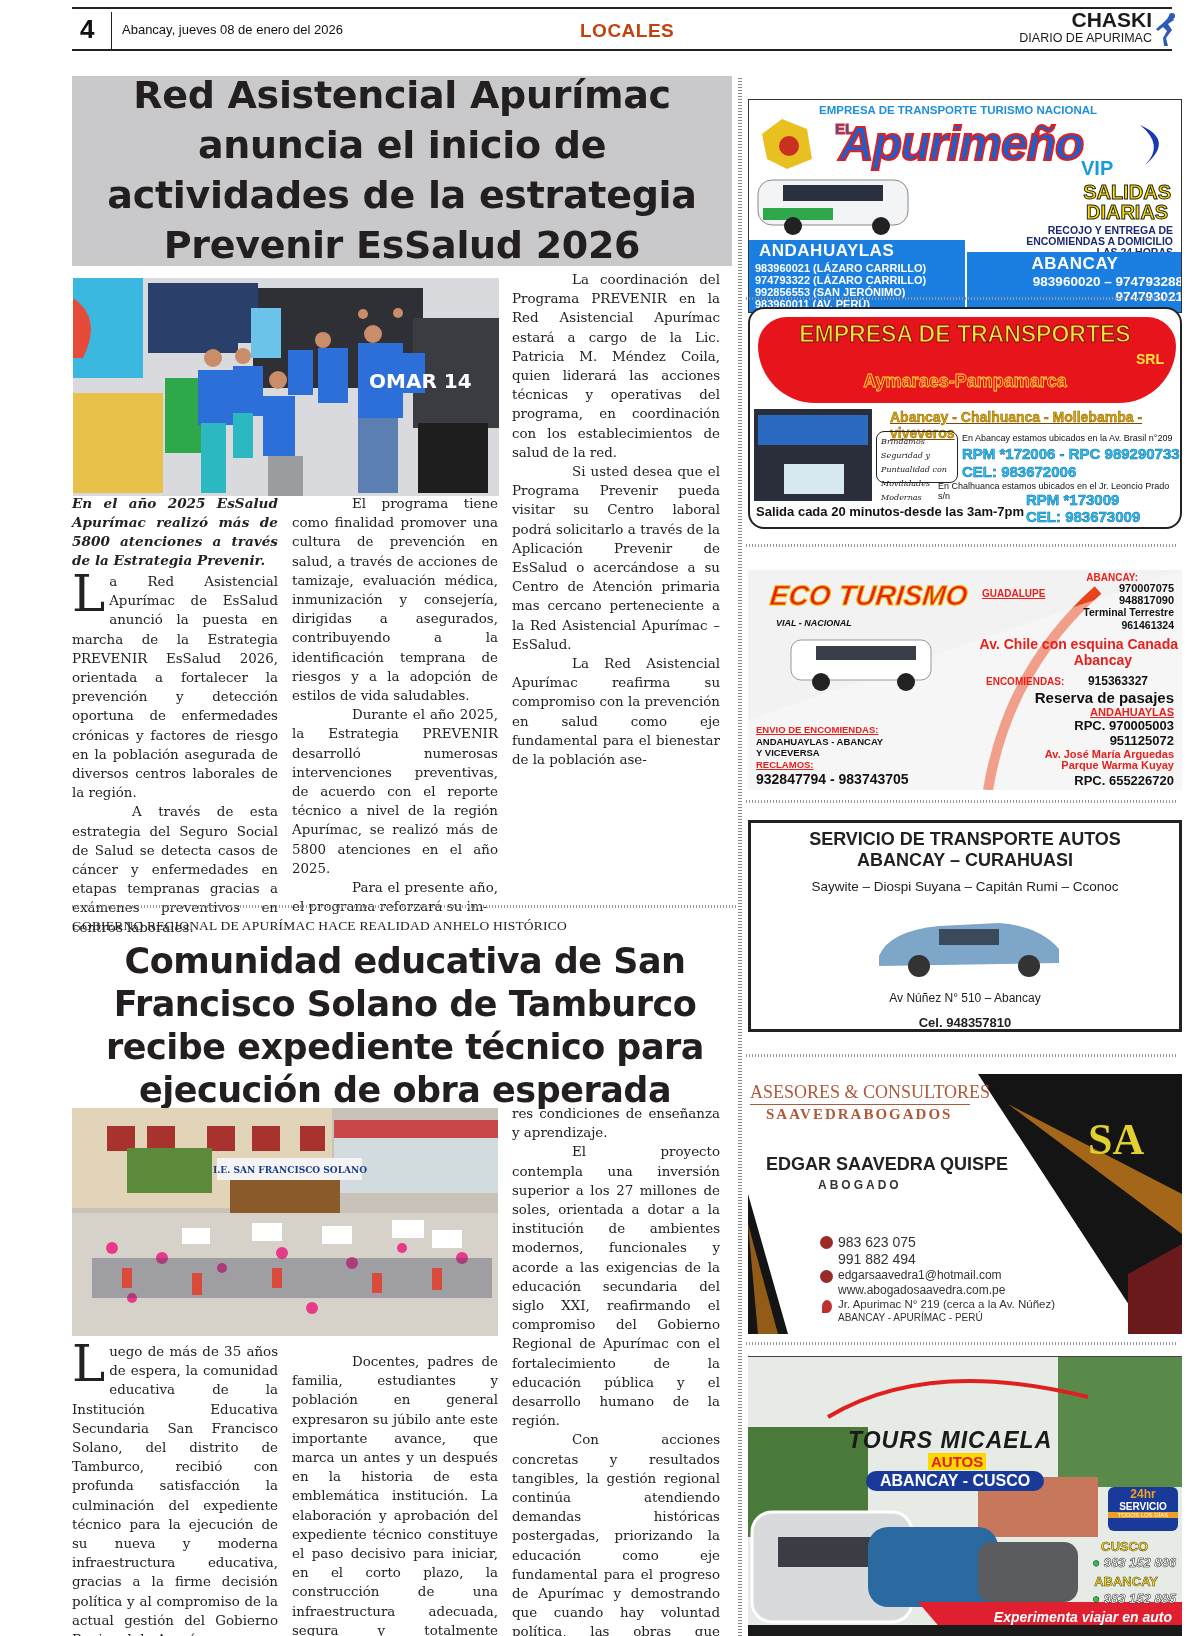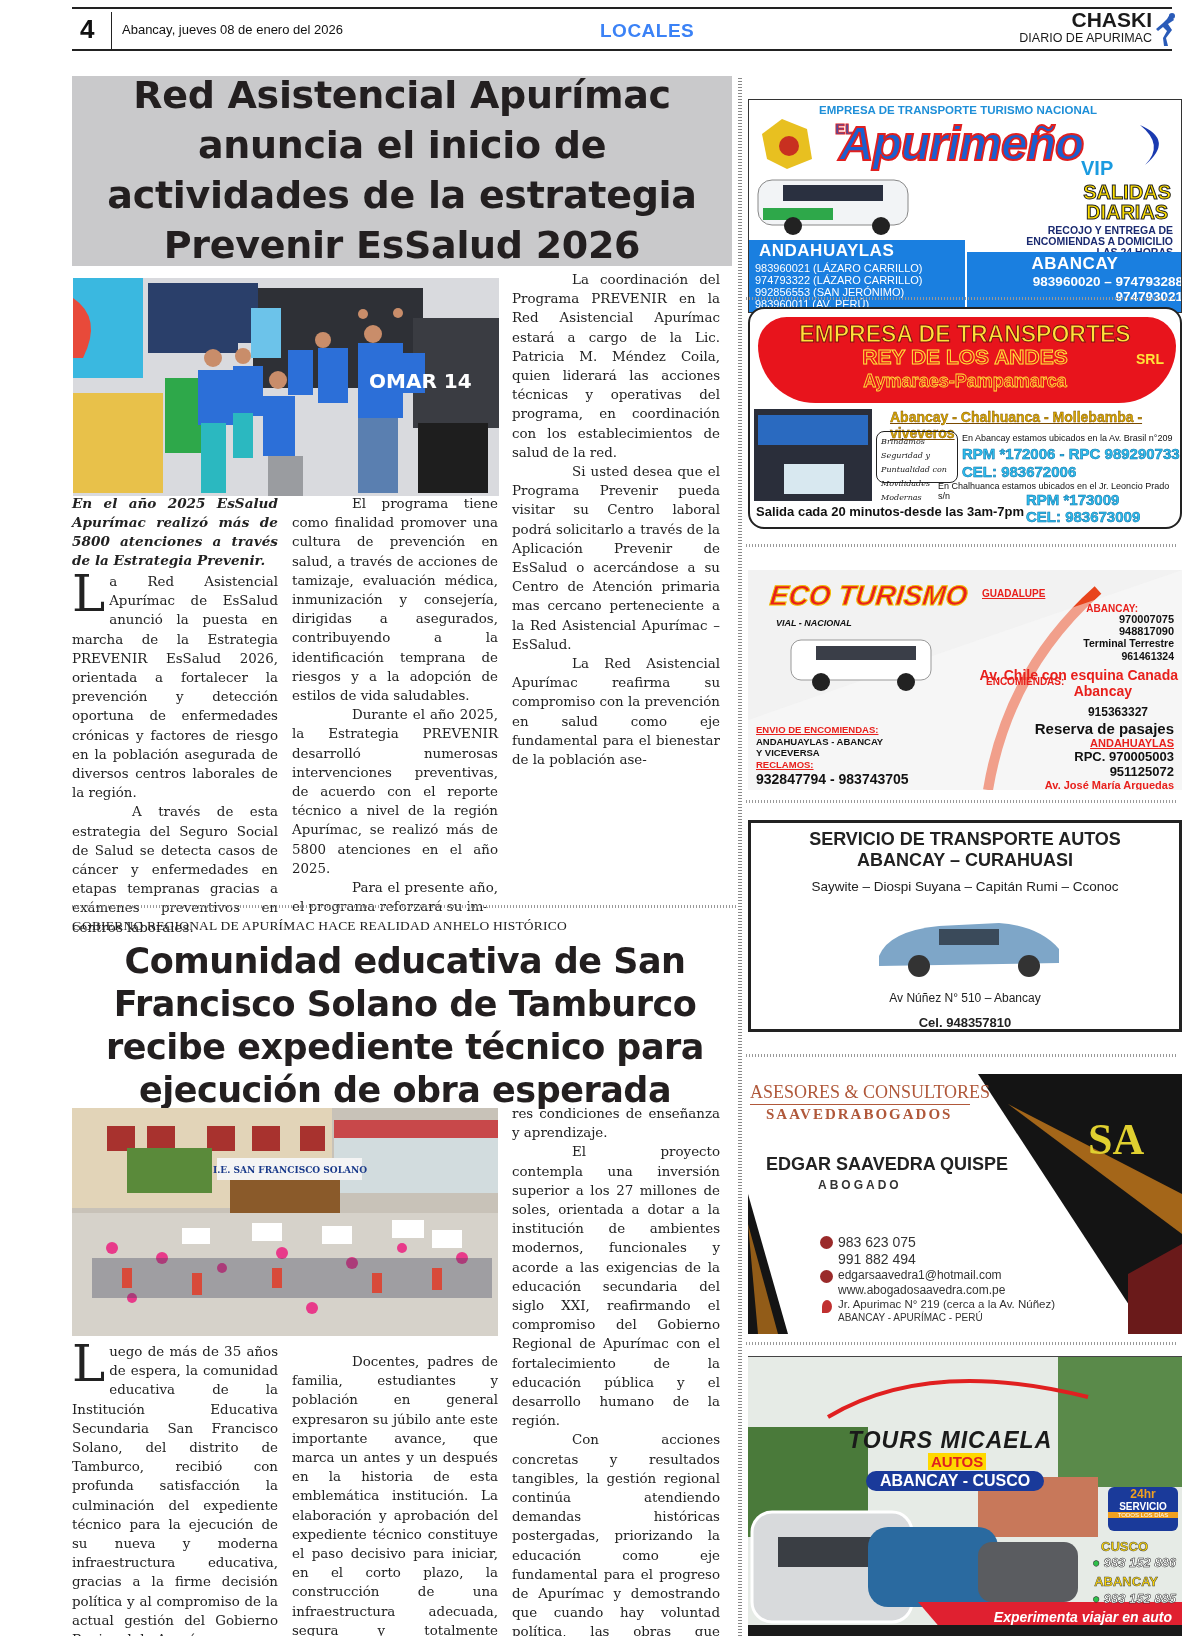--- a/index.html
+++ b/index.html
@@ -7,21 +7,21 @@
   body { position: relative; font-family: "DejaVu Serif", serif; color: #1a1a1a; }
 
   .abs { position: absolute; }
 
   
   .hdr-top { left: 72px; top: 7px; width: 1100px; height: 2px; background: #222; }
   .hdr-bot { left: 72px; top: 49px; width: 1100px; height: 2px; background: #222; }
   .hdr-sep { left: 111px; top: 12px; width: 1px; height: 38px; background: #222; }
   .page-num { left: 80px; top: 14px; font-family: "Liberation Sans", sans-serif; font-weight: bold; font-size: 26px; color: #111; }
   .date { left: 122px; top: 22px; font-family: "Liberation Sans", sans-serif; font-size: 13px; color: #111; }
-  .section { left: 600px; top: 20px; font-family: "Liberation Sans", sans-serif; font-weight: bold; font-size: 19px; color: #3b82f6; letter-spacing: 0.5px; }
+  .section { left: 580px; top: 20px; font-family: "Liberation Sans", sans-serif; font-weight: bold; font-size: 19px; color: #c2410c; letter-spacing: 0.5px; }
   .brand { right: 48px; top: 9px; text-align: right; font-family: "Liberation Sans", sans-serif; }
   .brand .n { font-weight: bold; font-size: 21px; line-height: 22px; }
   .brand .s { font-size: 12.5px; line-height: 14px; }
   .logo-icon { left: 1156px; top: 12px; width: 26px; height: 36px; }
 
   
   .vsep { left: 738px; top: 76px; width: 4px; height: 1560px;
           background-image: repeating-linear-gradient(0deg, #888 0 1px, transparent 1px 3px); }
   .hsep { left: 72px; top: 905px; width: 666px; height: 3px;
           background-image: repeating-linear-gradient(90deg, #999 0 1px, transparent 1px 3px); }
@@ -58,41 +58,41 @@
   .ad1 .topline { position: absolute; left: 70px; top: 4px; font-size: 11.5px; font-weight: bold; color: #1e8fd8; }
   .ad1 .brandname { position: absolute; left: 90px; top: 16px; font-size: 48px; font-weight: bold; font-style: italic; color: #1a5fd0;
          -webkit-text-stroke: 2px #e02020; letter-spacing: -1px; }
   .ad1 .el { position: absolute; left: 86px; top: 20px; font-size: 15px; font-weight: bold; color: #1a5fd0; -webkit-text-stroke: 1px #e02020; }
   .ad1 .vip { position: absolute; left: 332px; top: 57px; font-size: 20px; font-weight: bold; color: #1a9be0; }
   .ad1 .salidas { position: absolute; right: 10px; top: 82px; text-align: center; font-size: 20px; font-weight: bold; line-height: 20px; color: #ffe000; -webkit-text-stroke: 1px #222; }
   .ad1 .recojo { position: absolute; right: 8px; top: 125px; text-align: right; font-size: 10.5px; font-weight: bold; line-height: 11px; color: #1a2a70; }
   .ad1 .panel-l { position: absolute; left: 0; top: 140px; width: 216px; height: 74px; background: #1a7fe0; }
   .ad1 .panel-r { position: absolute; left: 218px; top: 152px; width: 216px; height: 62px; background: #1a7fe0; }
   .ad1 .city { font-size: 17px; font-weight: bold; color: #fff; letter-spacing: 0.5px; }
-  .ad1 .ph { font-size: 11px; font-weight: normal; color: #fff; line-height: 12px; }
+  .ad1 .ph { font-size: 11px; font-weight: bold; color: #fff; line-height: 12px; }
   .ad1 .ph-r { font-size: 13.5px; font-weight: bold; color: #fff; line-height: 15px; text-align: right; }
 
   
   .ad2 { left: 748px; top: 307px; width: 434px; height: 222px; border: 2px solid #222; border-radius: 16px; background: #fff; }
   .ad2 .redbox { position: absolute; left: 8px; top: 8px; width: 418px; height: 86px; background: #e8141c; border-radius: 30px 30px 60px 60px; }
   .ad2 .l1 { position: absolute; left: 0; width: 100%; top: 12px; text-align: center; font-size: 23px; font-weight: bold; color: #ffe23a; -webkit-text-stroke: 1px #7a1010; }
   .ad2 .l2 { position: absolute; left: 0; width: 100%; top: 36px; text-align: center; font-size: 21px; font-weight: bold; color: #e8141c; -webkit-text-stroke: 1px #ffe23a; }
   .ad2 .srl { position: absolute; right: 16px; top: 42px; font-size: 14px; font-weight: bold; color: #ffe23a; }
   .ad2 .l3 { position: absolute; left: 0; width: 100%; top: 62px; text-align: center; font-size: 18px; font-weight: bold; color: #e8141c; -webkit-text-stroke: 0.8px #ffe23a; }
   .ad2 .route { position: absolute; left: 140px; top: 100px; font-size: 14px; font-weight: bold; color: #d7a800; -webkit-text-stroke: 0.4px #7a4a00; text-decoration: underline; }
   .ad2 .slogan { position: absolute; left: 126px; top: 122px; width: 82px; height: 52px; border: 1px solid #222; border-radius: 8px; font-family: "DejaVu Serif", serif; font-style: italic; font-size: 8px; line-height: 14px; padding: 3px 4px; }
   .ad2 .txt-s { position: absolute; font-size: 9px; color: #111; }
   .ad2 .cyan { position: absolute; font-size: 15px; font-weight: bold; color: #2ec0f0; -webkit-text-stroke: 0.5px #0a6aa0; }
   .ad2 .salida { position: absolute; left: 6px; top: 195px; font-size: 13px; font-weight: bold; color: #111; }
 
   
   .ad3 { left: 748px; top: 570px; width: 434px; height: 220px; background: #f2f2f2; }
   .ad3 .eco { position: absolute; left: 22px; top: 10px; font-size: 28px; font-weight: bold; font-style: italic; color: #e8201c; -webkit-text-stroke: 1px #f0c000; transform: skewX(-6deg); }
   .ad3 .vial { position: absolute; left: 28px; top: 48px; font-size: 9px; font-weight: bold; font-style: italic; color: #111; }
-  .ad3 .r { position: absolute; right: 8px; text-align: right; font-weight: bold; margin-top: 31px; }
+  .ad3 .r { position: absolute; right: 8px; text-align: right; font-weight: bold; }
 
   
   .ad4 { left: 748px; top: 820px; width: 434px; height: 212px; border: 3px solid #222; background: #fff; text-align: center; }
   .ad4 .t { font-size: 18px; font-weight: bold; color: #222; line-height: 21px; margin-top: 6px; }
   .ad4 .r { font-size: 13.5px; color: #222; margin-top: 8px; }
   .ad4 .a { position: absolute; left: 0; width: 100%; top: 168px; font-size: 12px; color: #222; }
   .ad4 .c { position: absolute; left: 0; width: 100%; top: 192px; font-size: 13px; color: #222; font-weight: bold; }
 
   
   .ad5 { left: 748px; top: 1074px; width: 434px; height: 260px; background: #fff; }
@@ -297,21 +297,20 @@
     <div class="ph-r">983960020 – 974793288</div>
     <div class="ph-r">974793021</div>
   </div>
 </div>
 
 <div class="abs ad-sep" style="top:297px"></div>
 
 <div class="ad ad2">
   <div class="redbox"></div>
   <div class="l1">EMPRESA DE TRANSPORTES</div>
-  <div class="l2">REY DE LOS ANDES</div>
   <div class="srl">SRL</div>
   <div class="l3">Aymaraes-Pampamarca</div>
   <svg style="position:absolute;left:4px;top:100px" width="118" height="92">
       <rect width="118" height="92" fill="#2a2e3a"></rect>
       <rect x="4" y="6" width="110" height="30" fill="#2a6ac0"></rect>
       <rect x="30" y="55" width="60" height="30" fill="#d8e8f0"></rect>
     </svg>
   <div class="route">Abancay - Chalhuanca - Mollebamba - viveveros</div>
   <div class="slogan">Brindamos Seguridad y Puntualidad con Movilidades Modernas</div>
   <div class="txt-s" style="left:212px;top:124px">En Abancay estamos ubicados en la Av. Brasil n°209</div>

